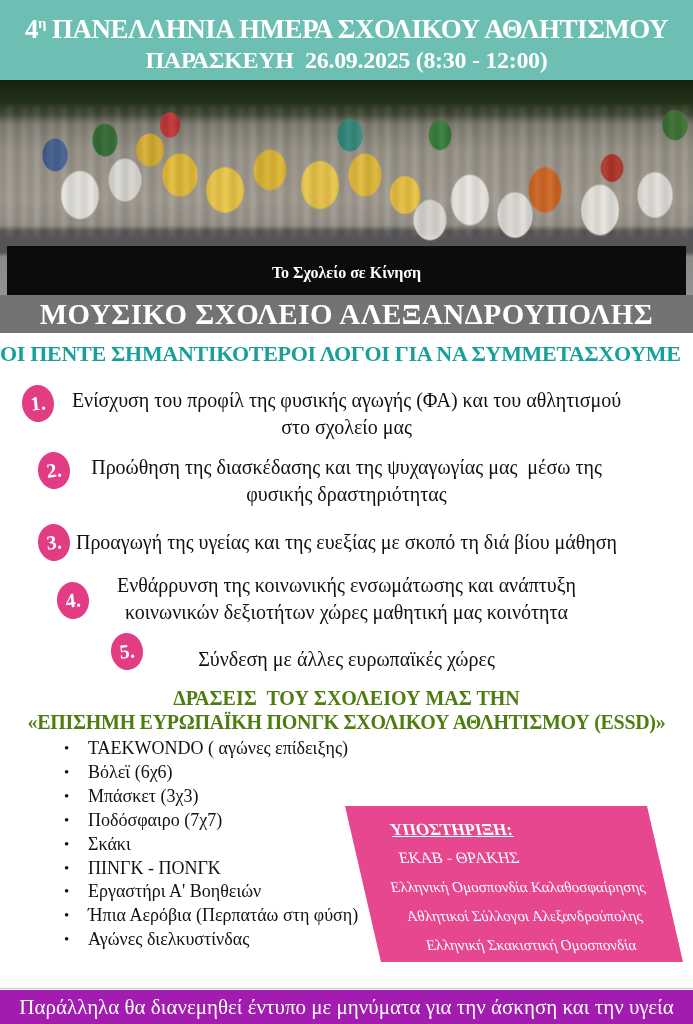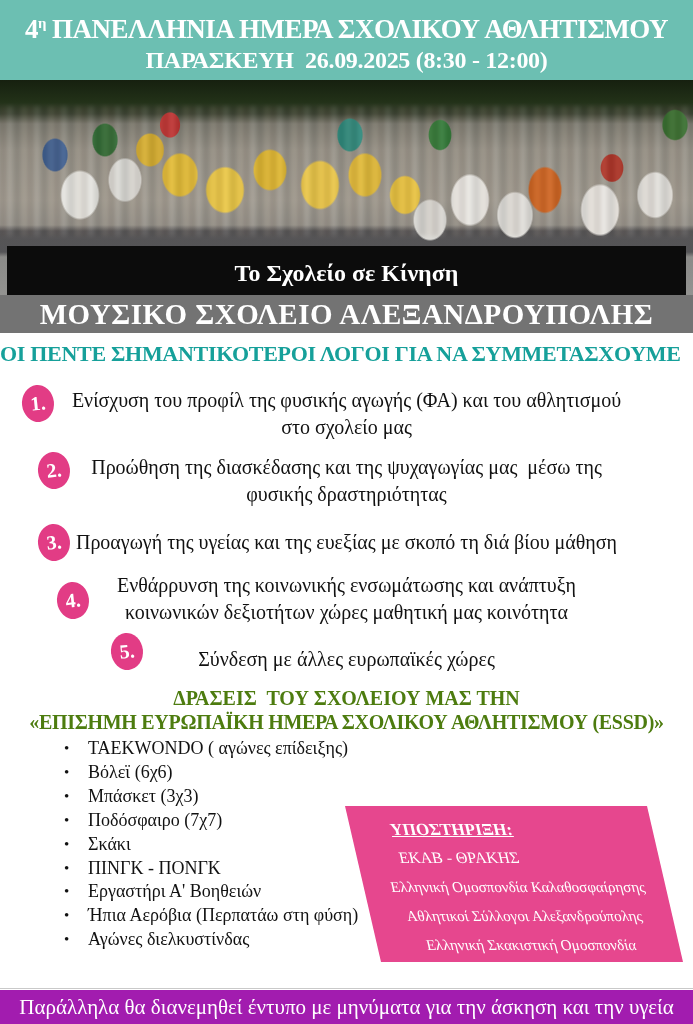--- a/index.html
+++ b/index.html
@@ -46,21 +46,21 @@
       linear-gradient(180deg,transparent 0 145px,rgba(38,38,46,.55) 151px 172px,transparent 177px),
       linear-gradient(180deg,#16200f 0,#223118 22px,#3c4433 34px,#7d7c72 44px,#98948a 70px,
                       #a29d93 120px,#8f8d87 160px,#8b8b89 180px,#939391 216px);}
   .crowd-texture{position:absolute;left:0;top:26px;width:693px;height:130px;opacity:.5;
     background:repeating-linear-gradient(90deg,rgba(90,70,60,.30) 0 7px,rgba(230,225,218,.22) 7px 13px,
       rgba(50,45,40,.28) 13px 21px,rgba(190,170,150,.25) 21px 27px);
     filter:blur(2px);}
 
   
   .black-bar{position:absolute;left:7px;top:246px;width:679px;height:54px;background:#0c0c0c;
-     color:#fff;font-size:24px;font-weight:bold;display:flex;align-items:center;justify-content:center;}
+     color:#fff;font-size:16px;font-weight:bold;display:flex;align-items:center;justify-content:center;}
   .school-bar{position:absolute;left:0;top:295px;width:693px;height:38px;background:#737373;
      color:#fff;font-size:29px;font-weight:bold;letter-spacing:.5px;
      display:flex;align-items:center;justify-content:center;}
 
   
   .reasons-title{position:absolute;left:0;top:341px;width:693px;text-align:left;
      color:#16a09a;font-weight:bold;font-size:22px;letter-spacing:-0.3px;}
   .badge{position:absolute;width:32px;height:37px;border-radius:50%;background:#e23c85;color:#fff;
      font-weight:bold;font-size:20px;display:flex;align-items:center;justify-content:center;
      transform:rotate(-6deg);}
@@ -135,21 +135,21 @@
   <div class="rtext t4">
     <div class="pre">Ενθάρρυνση της κοινωνικής ενσωμάτωσης και ανάπτυξη</div>
     <div class="pre">κοινωνικών δεξιοτήτων χώρες μαθητική μας κοινότητα</div>
   </div>
   <div class="rtext t5">
     <div class="pre">Σύνδεση με άλλες ευρωπαϊκές χώρες</div>
   </div>
 
   <div class="actions-title">
     <div class="at1 pre">ΔΡΑΣΕΙΣ  ΤΟΥ ΣΧΟΛΕΙΟΥ ΜΑΣ ΤΗΝ</div>
-    <div class="at2 pre">«ΕΠΙΣΗΜΗ ΕΥΡΩΠΑΪΚΗ ΗΜΕΡΑ ΣΧΟΛΙΚΟΥ ΑΘΛΗΤΙΣΜΟΥ (ESSD)»</div>
+    <div class="at2 pre">«ΕΠΙΣΗΜΗ ΕΥΡΩΠΑΪΚΗ ΠΟΝΓΚ ΣΧΟΛΙΚΟΥ ΑΘΛΗΤΙΣΜΟΥ (ESSD)»</div>
   </div>
 
   <ul class="acts">
     <li>
         <span class="dot">•</span>
         <span class="pre">TAEKWONDO ( αγώνες επίδειξης)</span>
       </li>
     <li>
         <span class="dot">•</span>
         <span class="pre">Βόλεϊ (6χ6)</span>

